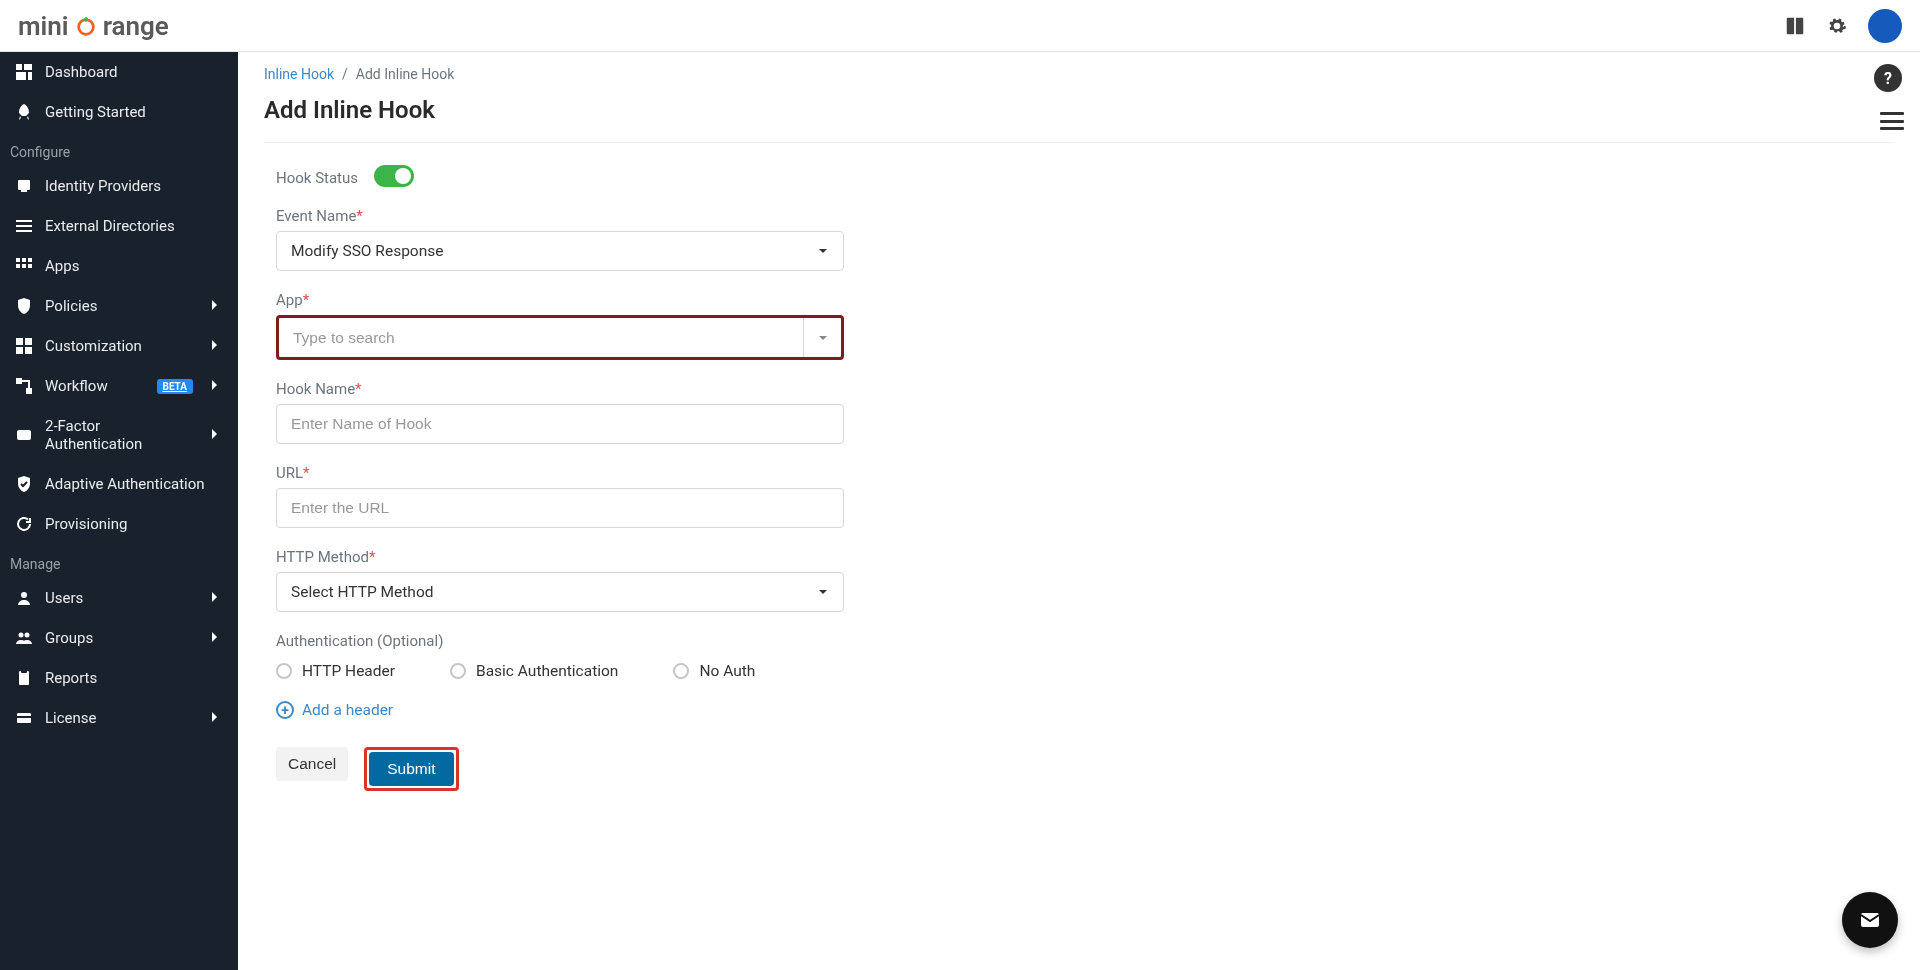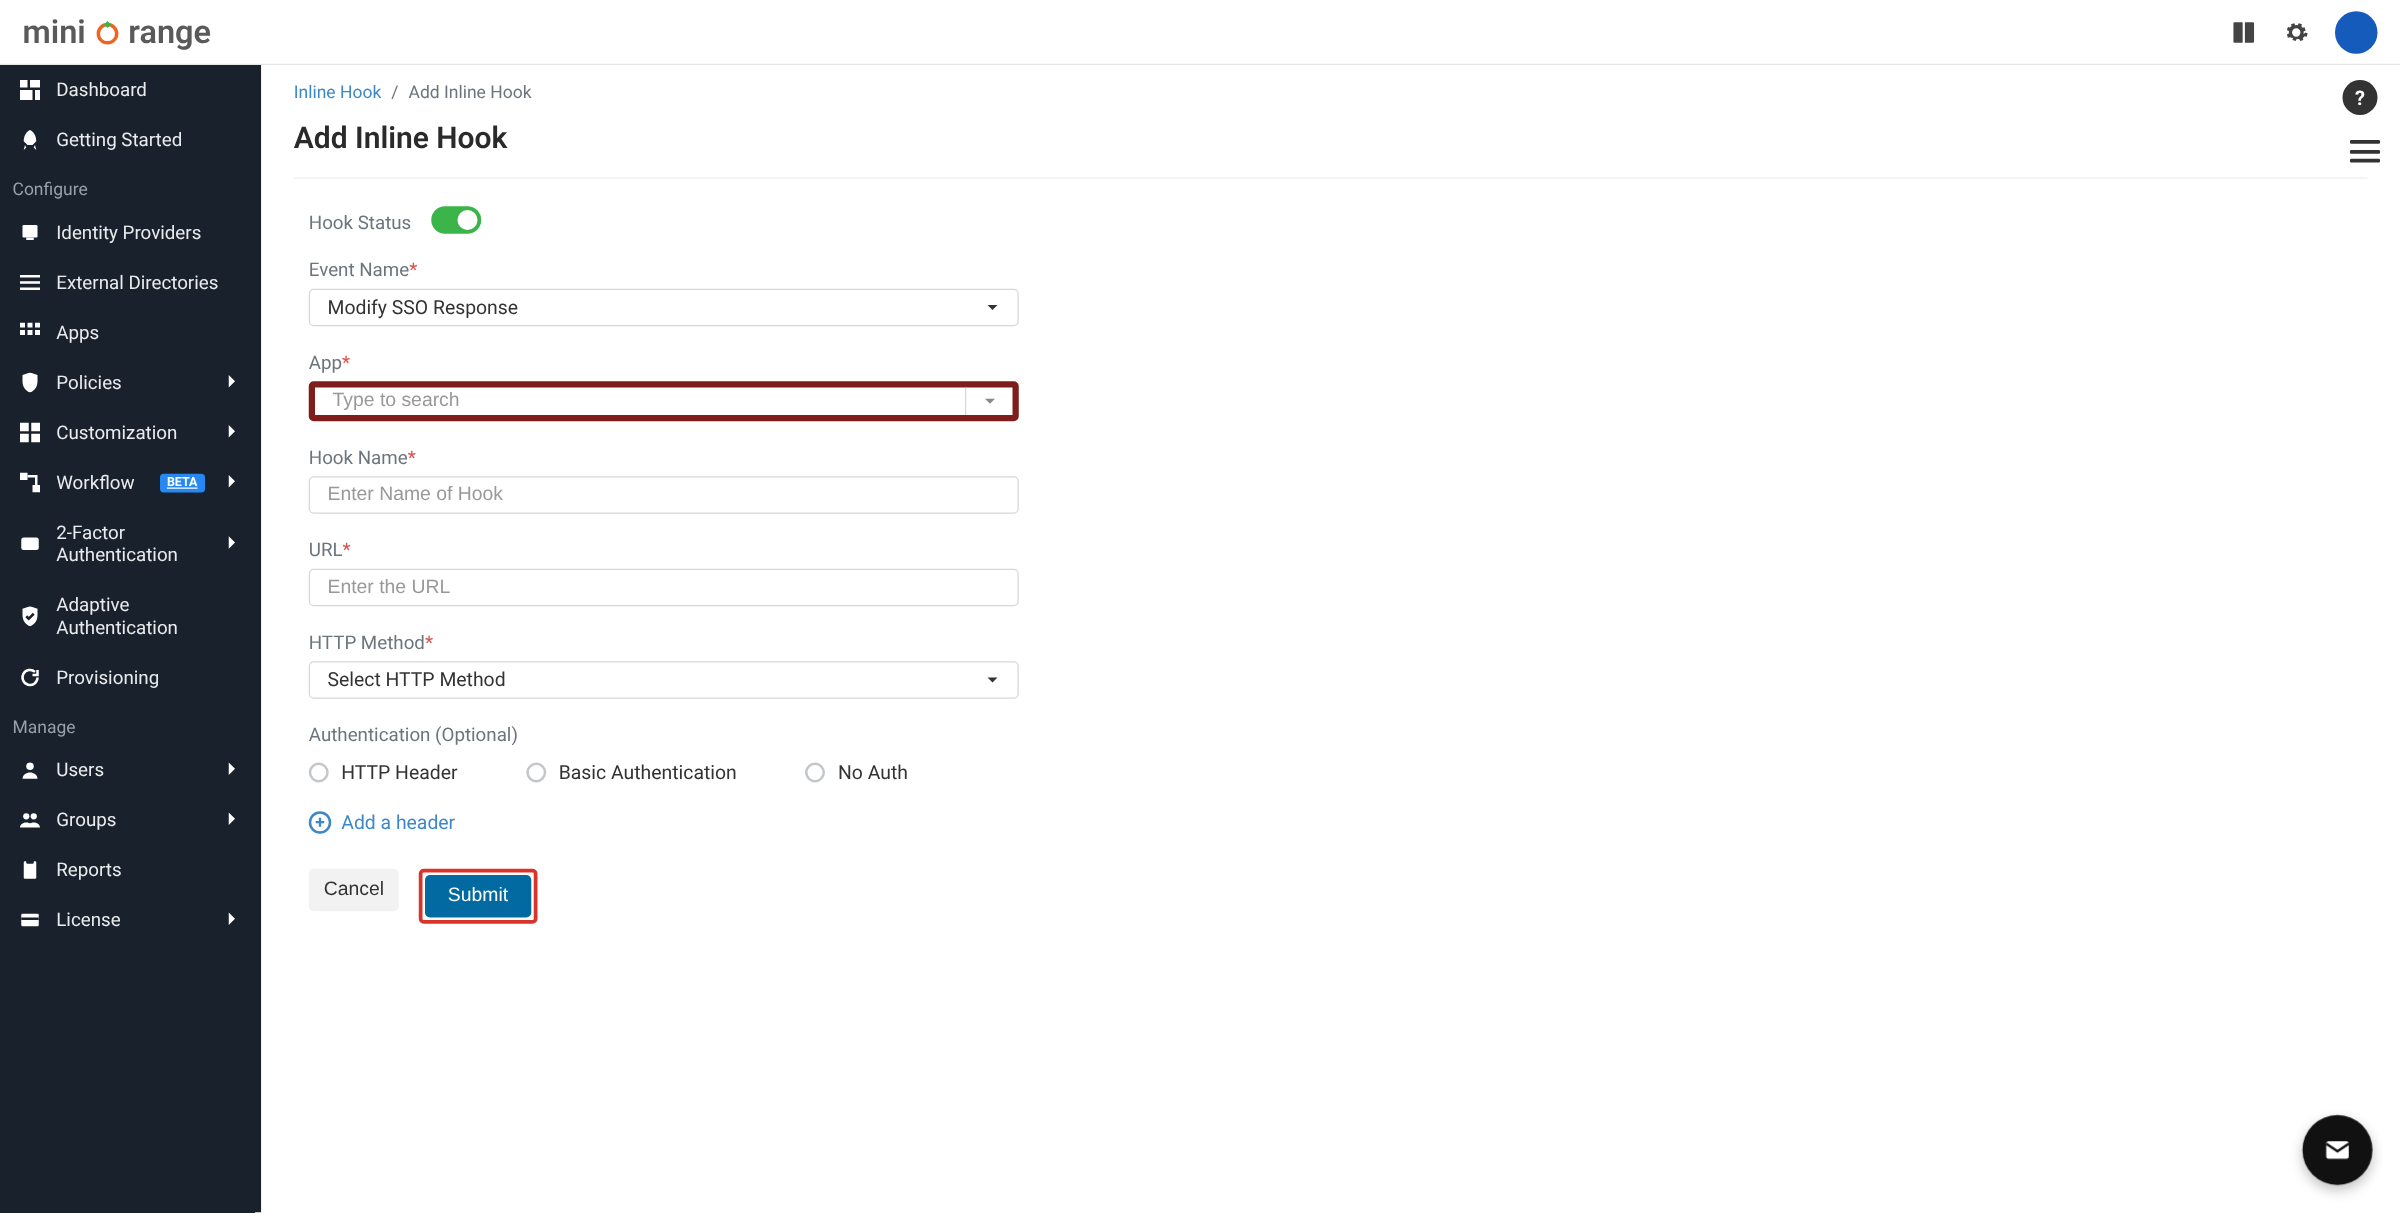--- a/index.html
+++ b/index.html
@@ -5,45 +5,45 @@
   * { box-sizing: border-box; margin: 0; padding: 0; }
   body { font-family: -apple-system, BlinkMacSystemFont, "Segoe UI", Roboto, Helvetica, Arial, sans-serif; background: #fff; color: #333; }
   .topbar { height: 52px; border-bottom: 1px solid #e6e6e6; display: flex; align-items: center; justify-content: space-between; padding: 0 18px; }
   .logo { display: flex; align-items: center; gap: 6px; font-size: 26px; font-weight: 600; color: #3a3a3a; }
   .logo .mini, .logo .range { color: #5a5a5a; }
   .logo .o { color: #F0641E; display: inline-flex; align-items: center; }
   .topbar-right { display: flex; align-items: center; gap: 20px; }
   .topbar-icon { width: 22px; height: 22px; display: flex; align-items: center; justify-content: center; color: #444; cursor: pointer; }
   .avatar { width: 34px; height: 34px; border-radius: 50%; background: #155BBB; cursor: pointer; }
   .layout { display: flex; height: calc(100vh - 52px); }
-  .sidebar { width: 209px; background: #19212C; color: #e9ecee; overflow-y: auto; font-size: 15px; }
+  .sidebar { width: 238px; background: #19212C; color: #e9ecee; overflow-y: auto; font-size: 15px; }
   .side-item { display: flex; align-items: center; gap: 12px; padding: 11px 15px; cursor: pointer; position: relative; }
   .side-icon { width: 18px; height: 18px; flex-shrink: 0; display: flex; align-items: center; justify-content: center; }
   .side-label { flex: 1; }
   .side-chevron { width: 14px; height: 14px; }
   .side-heading { padding: 12px 10px 6px; color: #98a0a8; font-size: 14px; }
   .beta-badge { background: #2688F0; color: #fff; font-size: 10px; font-weight: 700; padding: 2px 6px; border-radius: 3px; margin-right: 4px; text-decoration: underline; }
   .main { flex: 1; position: relative; overflow-y: auto; background: #fff; }
   .content-wrap { padding: 14px 26px 40px; position: relative; }
   .breadcrumb { font-size: 14px; display: flex; align-items: flex-end; gap: 8px; color: #6c757d; }
   .breadcrumb a { color: #3D88C7; text-decoration: none; }
   .page-title { font-size: 24px; font-weight: 600; color: #2a2a2b; margin-top: 14px; margin-bottom: 18px; }
   .hr { border: none; border-top: 1px solid #eee; margin-bottom: 22px; }
   .form { max-width: 580px; padding-left: 12px; }
   .field { margin-bottom: 20px; }
   .field-label { font-size: 15px; color: #6c757d; margin-bottom: 6px; display: block; }
   .req { color: #d9534f; }
   .row-inline { display: flex; align-items: flex-end; gap: 16px; }
   .toggle { width: 40px; height: 22px; border-radius: 11px; background: #3BB54A; position: relative; cursor: pointer; }
   .toggle-knob { width: 16px; height: 16px; border-radius: 50%; background: #fff; position: absolute; top: 3px; right: 3px; }
-  .select-box, .input-box { width: 100%; height: 30px; border: 1px solid #d5d8db; border-radius: 4px; padding: 0 14px; display: flex; align-items: center; justify-content: space-between; font-size: 15.5px; color: #333; background: #fff; cursor: pointer; }
+  .select-box, .input-box { width: 100%; height: 40px; border: 1px solid #d5d8db; border-radius: 4px; padding: 0 14px; display: flex; align-items: center; justify-content: space-between; font-size: 15.5px; color: #333; background: #fff; cursor: pointer; }
   .input-box { justify-content: flex-start; cursor: text; }
   input.text-field { border: none; outline: none; width: 100%; font-size: 15.5px; color: #333; background: transparent; }
   .select-box .placeholder, .input-box .placeholder, input.text-field::placeholder { color: #999; }
-  .combo { display: flex; width: 100%; height: 32px; border: 5px solid #7f1d1d; border-radius: 4px; overflow: hidden; }
+  .combo { display: flex; width: 100%; height: 45px; border: 3px solid #7f1d1d; border-radius: 4px; overflow: hidden; }
   .combo-input { flex: 1; padding: 0 14px; display: flex; align-items: center; }
   .combo-btn { width: 38px; border-left: 1px solid #d5d8db; display: flex; align-items: center; justify-content: center; cursor: pointer; }
   .chev-down { width: 12px; height: 12px; }
   .radio-row { display: flex; gap: 55px; padding-top: 6px; }
   .radio-opt { display: flex; align-items: center; gap: 10px; font-size: 15.5px; color: #333; cursor: pointer; }
   .radio-circle { width: 16px; height: 16px; border: 2px solid #c3c7cb; border-radius: 50%; }
   .add-header { color: #3D88C7; display: inline-flex; align-items: center; gap: 8px; font-size: 15.5px; cursor: pointer; }
   .plus-circle { width: 18px; height: 18px; border: 2px solid #3D88C7; border-radius: 50%; display: flex; align-items: center; justify-content: center; color: #3D88C7; font-size: 14px; line-height: 1; font-weight: 700; }
   .action-row { display: flex; gap: 16px; margin-top: 28px; align-items: flex-start; }
   .btn-cancel { background: transparent; border: none; font-size: 15.5px; color: #333; padding: 8px 12px; cursor: pointer; background:#F2F2F2; border-radius:4px;}

